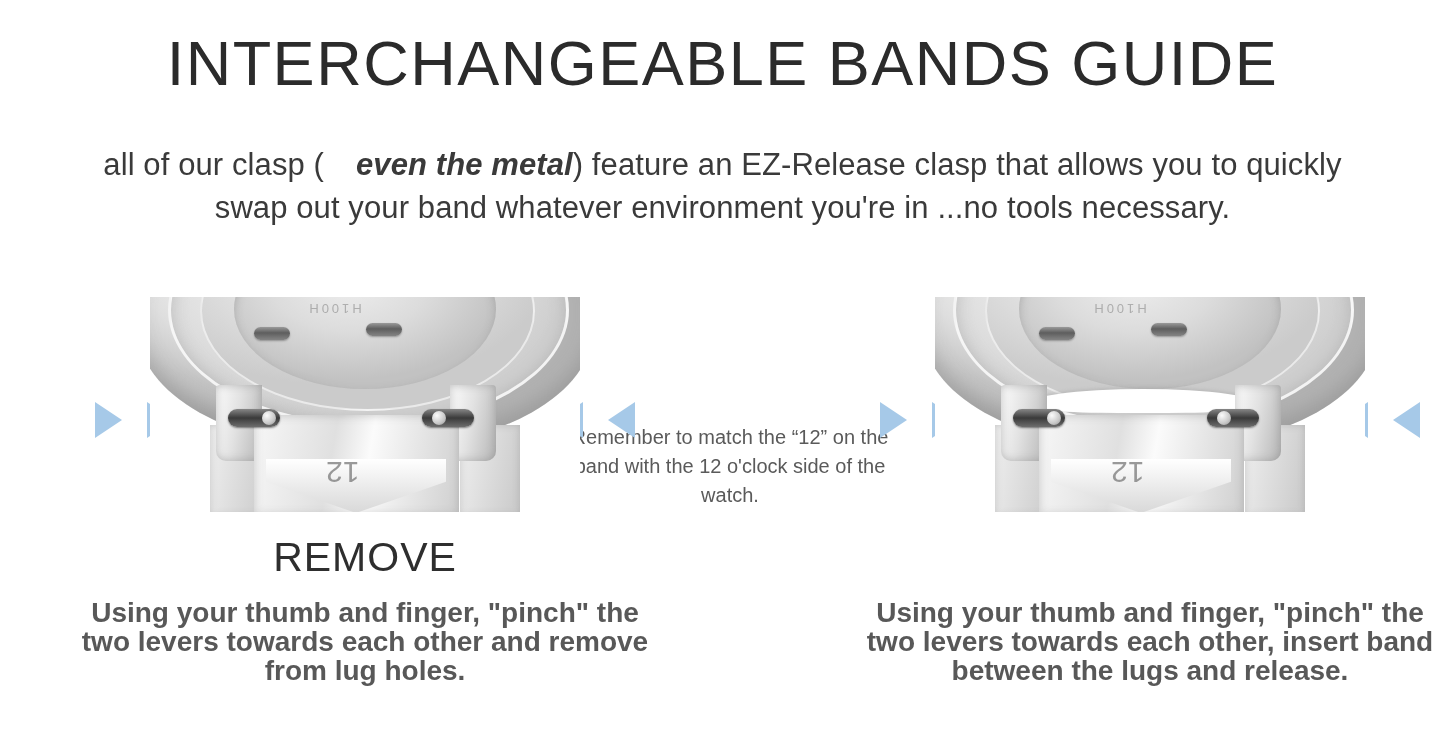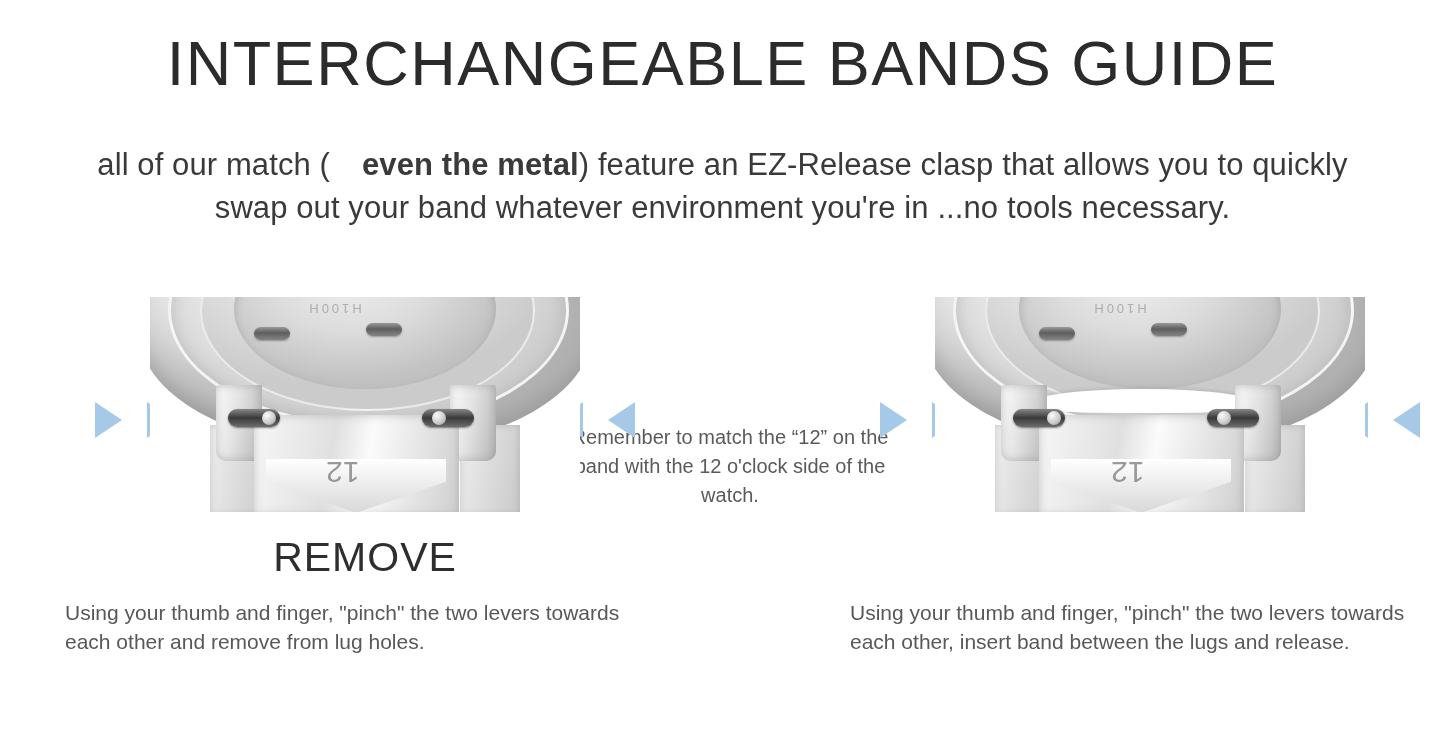--- a/index.html
+++ b/index.html
@@ -45,20 +45,21 @@
     text-align: center;
     font-family: "Liberation Sans", sans-serif;
     font-size: 31px;
     font-weight: 400;
     color: #3a3a3a;
     line-height: 43px;
     letter-spacing: 0.1px;
   }
   .subtitle .emph {
     font-weight: 700;
+    font-style: italic;
     margin-left: 32px;
   }
 
   
   .panels {
     position: absolute;
     top: 280px;
     left: 0;
     width: 1445px;
     height: 440px;
@@ -279,23 +280,24 @@
     font-weight: 300;
     letter-spacing: 1px;
     color: #2e2e2e;
     line-height: 1.1;
   }
   .caption-body {
     position: absolute;
     top: 318px;
     left: -20px;
     width: 600px;
-    font-family: "Liberation Sans", sans-serif;
-    font-size: 21px;
-    font-weight: 400;
+    text-align: center;
+    font-family: "Liberation Sans", sans-serif;
+    font-size: 28px;
+    font-weight: 700;
     color: #585858;
     line-height: 29px;
   }
 
   
   .center-note {
     position: absolute;
     top: 423px;
     left: 560px;
     width: 340px;
@@ -308,21 +310,21 @@
   }
 </style>
 </head>
 <body>
 
 <div class="page">
 
   <div class="title">INTERCHANGEABLE BANDS GUIDE</div>
 
   <div class="subtitle">
-    <span>all of our match (</span><span class="emph">even the metal</span><span>) feature an EZ-Release clasp that allows you to quickly swap out your band whatever environment you're in ...no tools necessary.</span>
+    <span>all of our clasp (</span><span class="emph">even the metal</span><span>) feature an EZ-Release clasp that allows you to quickly swap out your band whatever environment you're in ...no tools necessary.</span>
   </div>
 
   <div class="center-note">Remember to match the “12” on the band with the 12 o'clock side of the watch.</div>
 
   <div class="panels">
 
     <div class="panel panel-left">
 
       <div class="figure">
 

